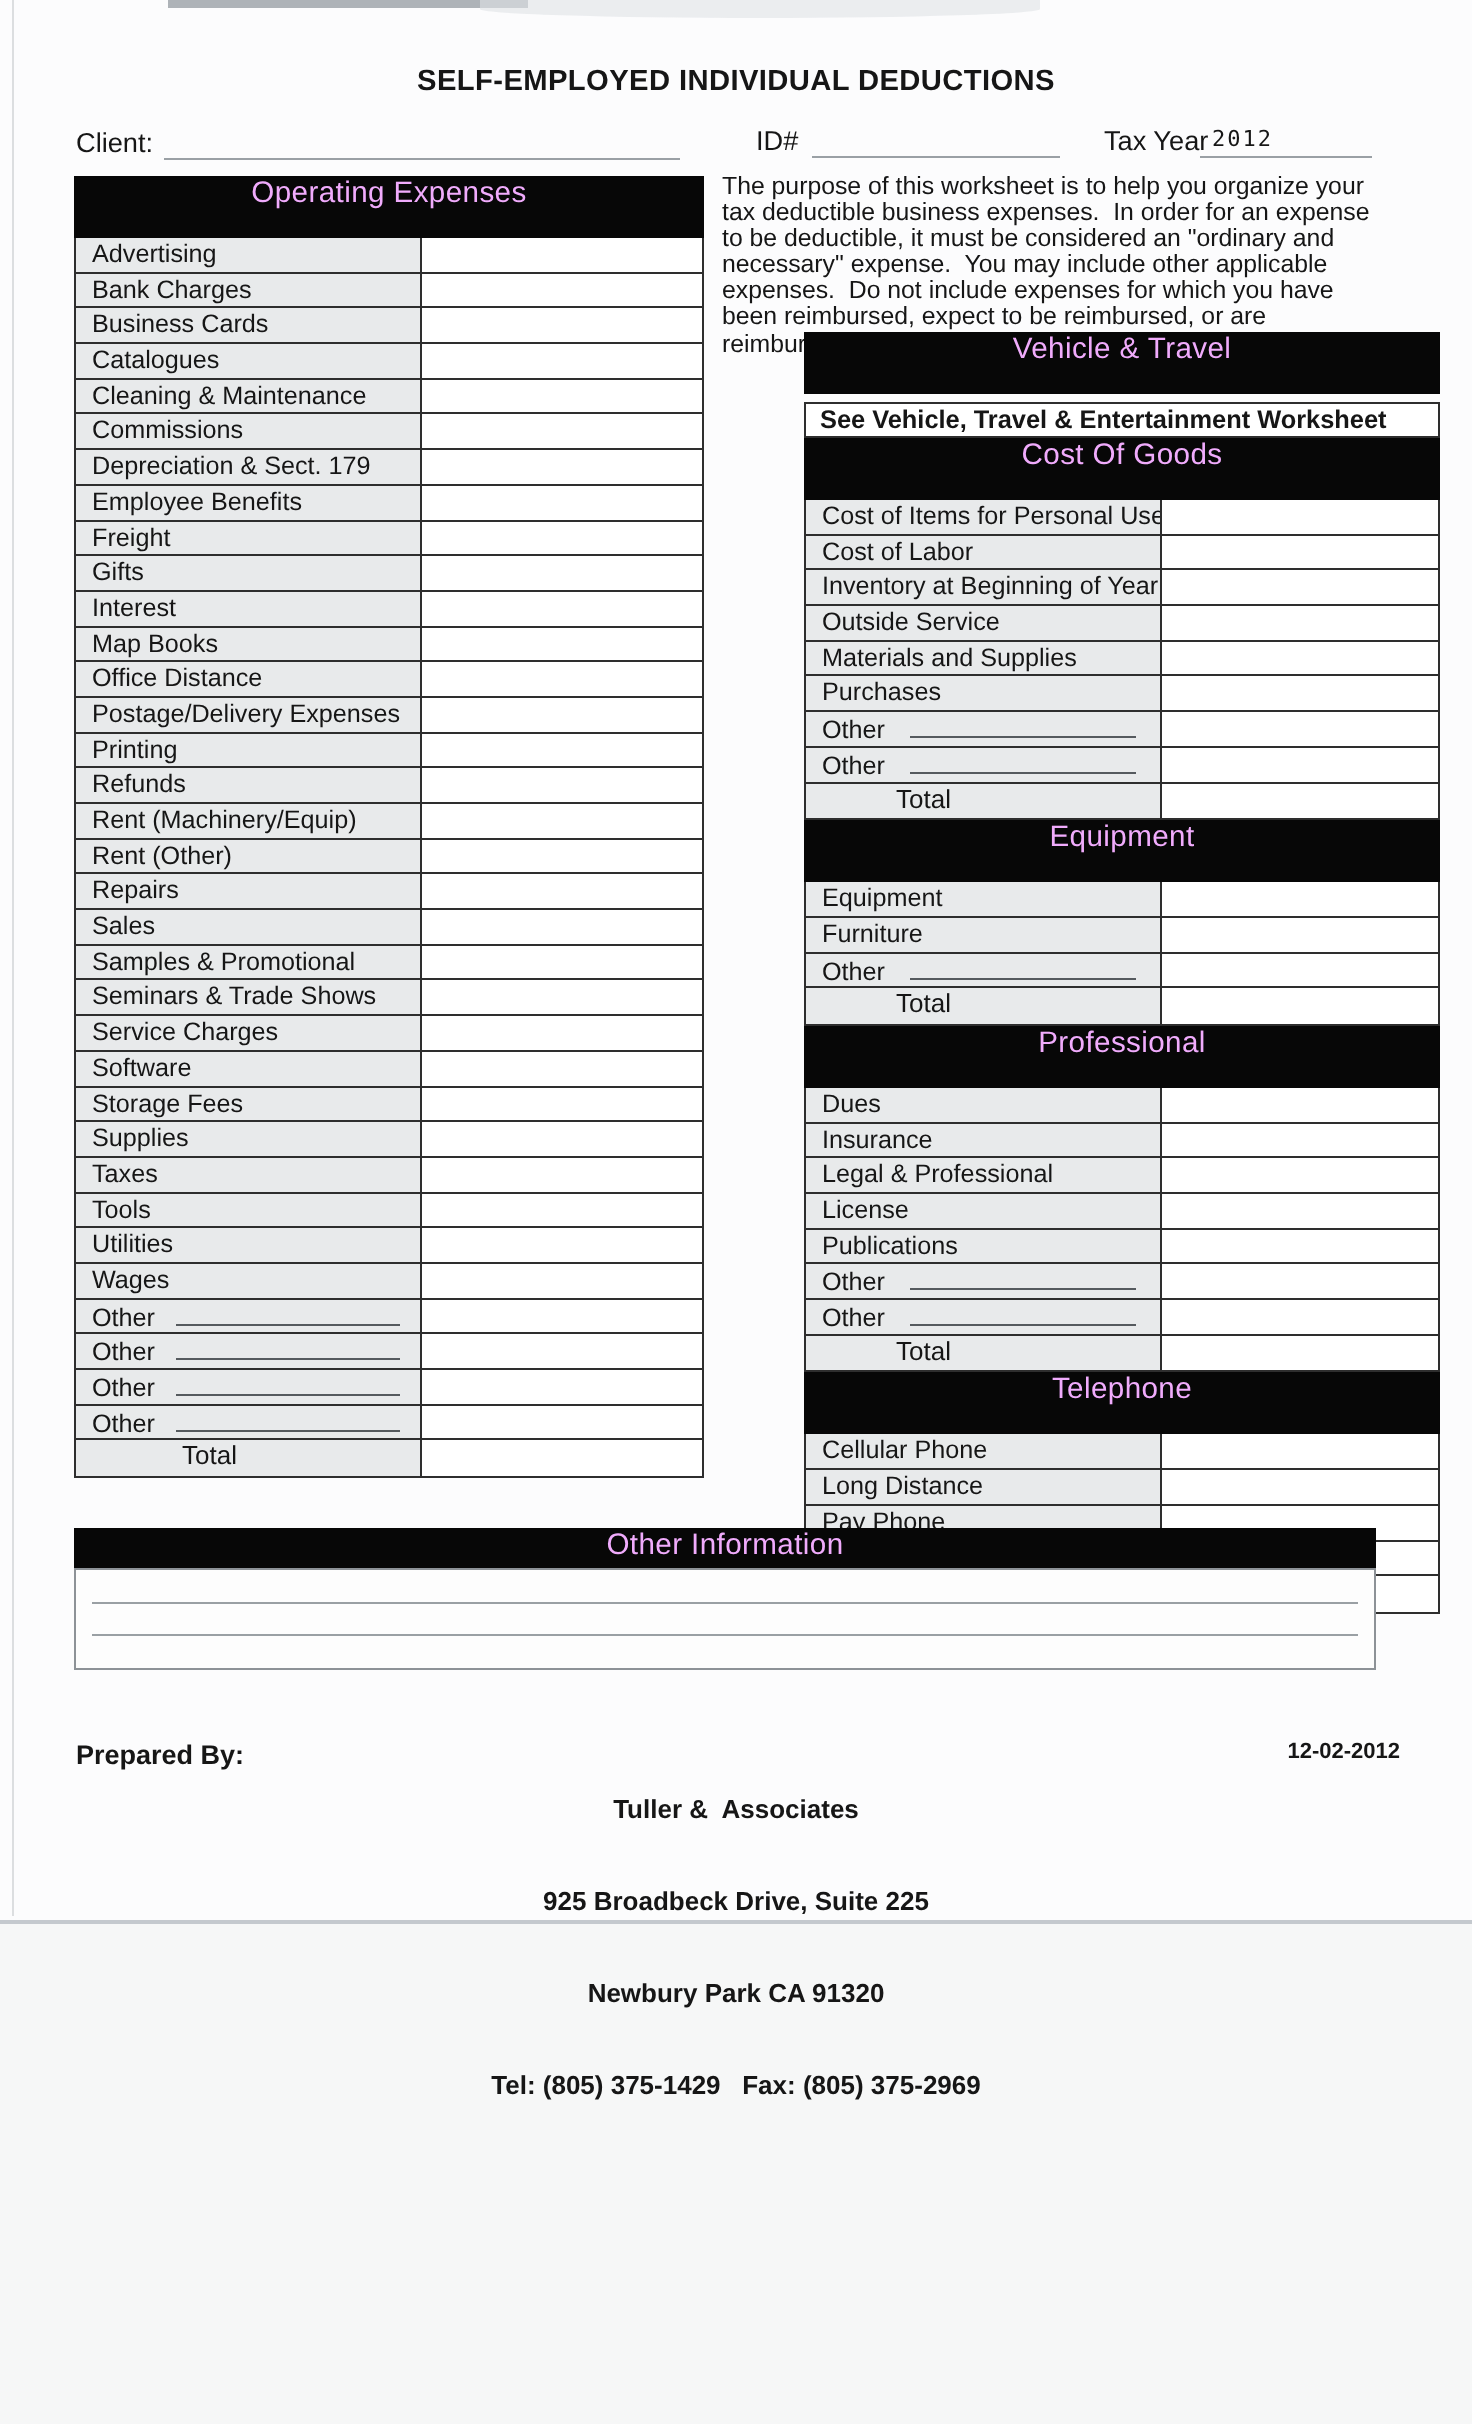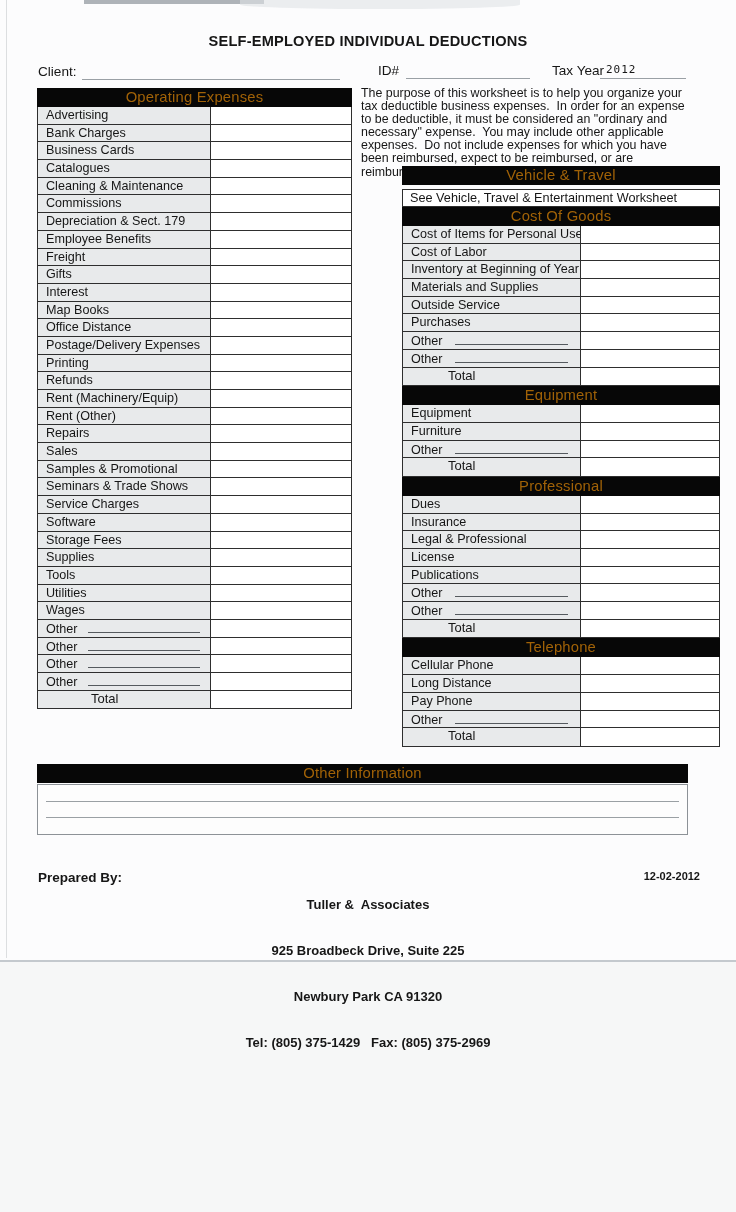--- a/index.html
+++ b/index.html
@@ -29,22 +29,22 @@
     font-size:14.6px;font-weight:bold;letter-spacing:.2px;
   }
   
   .idline-label{position:absolute;font-size:13.6px;}
   .u-line{position:absolute;border-bottom:1px solid #9aa0a5;height:1px;}
   .tax-year-value{
     position:absolute;font-family:"DejaVu Sans Mono",monospace;font-size:11px;letter-spacing:1px;
   }
   
   .bar{
-    background:#070707;color:#a16207;text-align:center;
-    height:19px;line-height:19px;font-size:14.8px;letter-spacing:.2px;
+    background:#070707;color:#f0abfc;text-align:center;
+    height:31px;line-height:19px;font-size:14.8px;letter-spacing:.2px;
   }
   .tbl{border:1px solid #2e2e2e;border-top:none;}
   .trow{display:flex;height:17.7px;box-sizing:border-box;border-bottom:1px solid #2e2e2e;}
   .trow:last-child{border-bottom:none;}
   .tlabel{
     box-sizing:border-box;border-right:1px solid #2e2e2e;background:#e8eaeb;
     font-size:12.6px;line-height:16.5px;padding-left:8px;white-space:nowrap;overflow:hidden;
   }
   .tvalue{flex:1;background:#ffffff;}
   .left-col .tlabel{width:173px;}
@@ -58,21 +58,21 @@
   .left-col .total .tlabel{padding-left:53px;font-size:13px;}
   .right-col .total .tlabel{padding-left:45px;font-size:13px;}
   .left-col{position:absolute;left:37px;top:88px;width:315px;}
   .right-para{
     position:absolute;left:361px;top:87px;width:334px;height:79px;
     font-size:12.4px;line-height:13.1px;white-space:pre-wrap;
   }
   .right-col{position:absolute;left:370px;top:166px;width:318px;padding-left:32px;}
   .vt-note{
     margin-top:4px;box-sizing:border-box;border:1px solid #2e2e2e;background:#fff;
-    height:18px;line-height:16px;font-size:12.7px;padding-left:7px;white-space:nowrap;
+    height:18px;line-height:16px;font-size:12.7px;padding-left:7px;white-space:nowrap;font-weight:bold;
   }
   
   .oi-bar{position:absolute;left:37px;top:764px;width:651px;}
   .oi-box{
     position:absolute;left:37px;top:784px;width:651px;height:51px;
     box-sizing:border-box;border:1px solid #8d9297;background:#fdfdfd;
   }
   .oi-line{position:absolute;left:8px;right:8px;height:1px;background:#9aa0a4;}
   .oi-line.l1{top:16px;}
   .oi-line.l2{top:32px;}
@@ -203,20 +203,24 @@
       </div>
       <div class="trow">
         <div class="tlabel">Storage Fees</div>
         <div class="tvalue"></div>
       </div>
       <div class="trow">
         <div class="tlabel">Supplies</div>
         <div class="tvalue"></div>
       </div>
       <div class="trow">
+        <div class="tlabel">Taxes</div>
+        <div class="tvalue"></div>
+      </div>
+      <div class="trow">
         <div class="tlabel">Tools</div>
         <div class="tvalue"></div>
       </div>
       <div class="trow">
         <div class="tlabel">Utilities</div>
         <div class="tvalue"></div>
       </div>
       <div class="trow">
         <div class="tlabel">Wages</div>
         <div class="tvalue"></div>
@@ -258,25 +262,25 @@
         </div>
         <div class="trow">
           <div class="tlabel">Cost of Labor</div>
           <div class="tvalue"></div>
         </div>
         <div class="trow">
           <div class="tlabel">Inventory at Beginning of Year</div>
           <div class="tvalue"></div>
         </div>
         <div class="trow">
+          <div class="tlabel">Outside Service</div>
+          <div class="tvalue"></div>
+        </div>
+        <div class="trow">
           <div class="tlabel">Materials and Supplies</div>
-          <div class="tvalue"></div>
-        </div>
-        <div class="trow">
-          <div class="tlabel">Outside Service</div>
           <div class="tvalue"></div>
         </div>
         <div class="trow">
           <div class="tlabel">Purchases</div>
           <div class="tvalue"></div>
         </div>
         <div class="trow">
           <div class="tlabel">Other<span class="fill-line"></span></div>
           <div class="tvalue"></div>
         </div>

